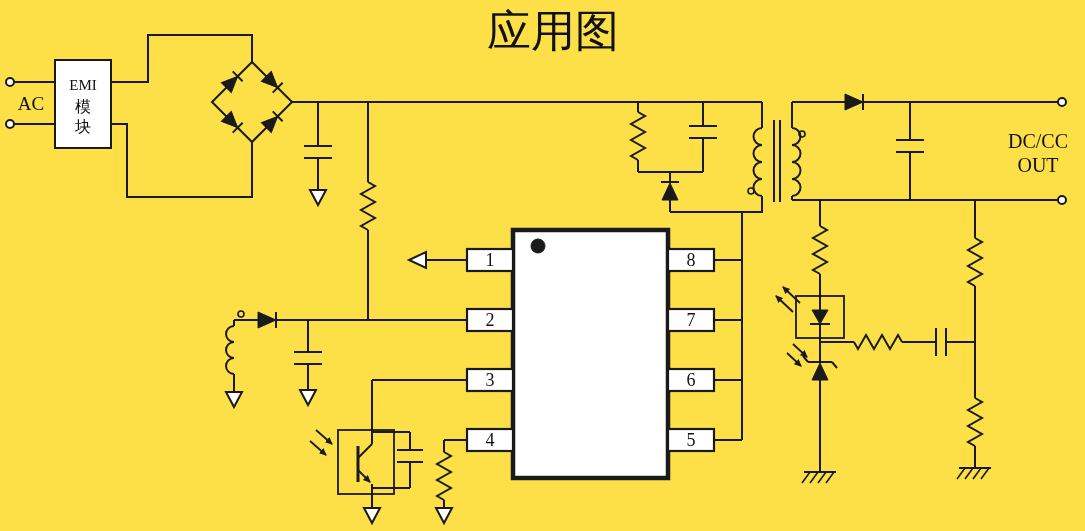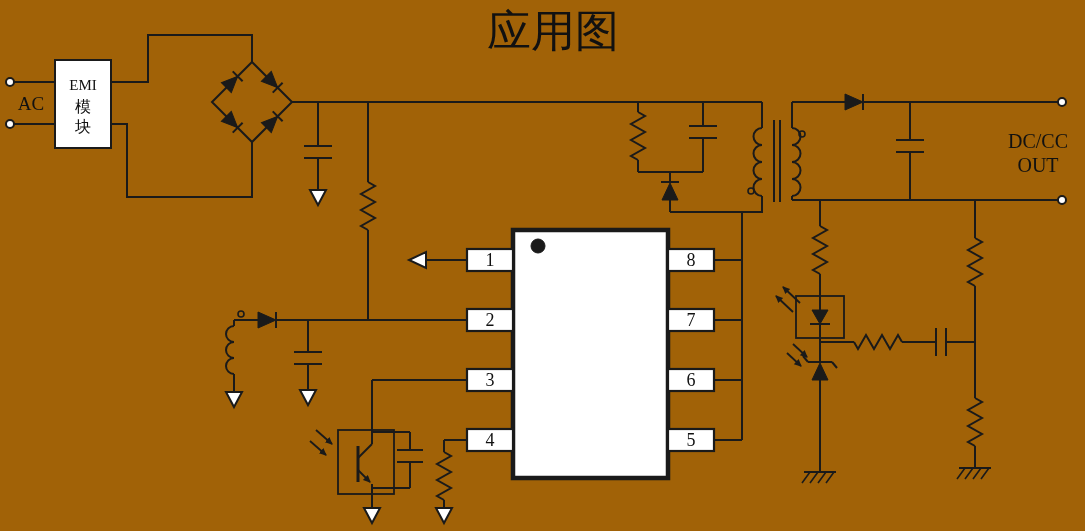--- a/index.html
+++ b/index.html
@@ -1,16 +1,16 @@
 <!DOCTYPE html>
 <html><head>
 <meta charset="utf-8">
 <style>
   html,body{margin:0;padding:0;background:#ffffff;}
-  .canvas{position:relative;width:1085px;height:531px;background:#a16207;overflow:hidden;}
+  .canvas{position:relative;width:1085px;height:531px;background:#fde047;overflow:hidden;}
   svg{display:block;}
   .w{fill:none;stroke:#1a1a1a;stroke-width:2;}
   .wthin{fill:none;stroke:#1a1a1a;stroke-width:1.6;}
   .solid{fill:#1a1a1a;stroke:#1a1a1a;stroke-width:1;}
   .open{fill:#ffffff;stroke:#1a1a1a;stroke-width:2;}
   .icbody{fill:#ffffff;stroke:#1a1a1a;stroke-width:4.5;}
   .pinbox{fill:#ffffff;stroke:#1a1a1a;stroke-width:2.2;}
   .box{fill:none;stroke:#1a1a1a;stroke-width:1.8;}
   text{fill:#111111;font-family:"Liberation Serif","DejaVu Serif",serif;}
   .title-txt{font-size:44px;}

